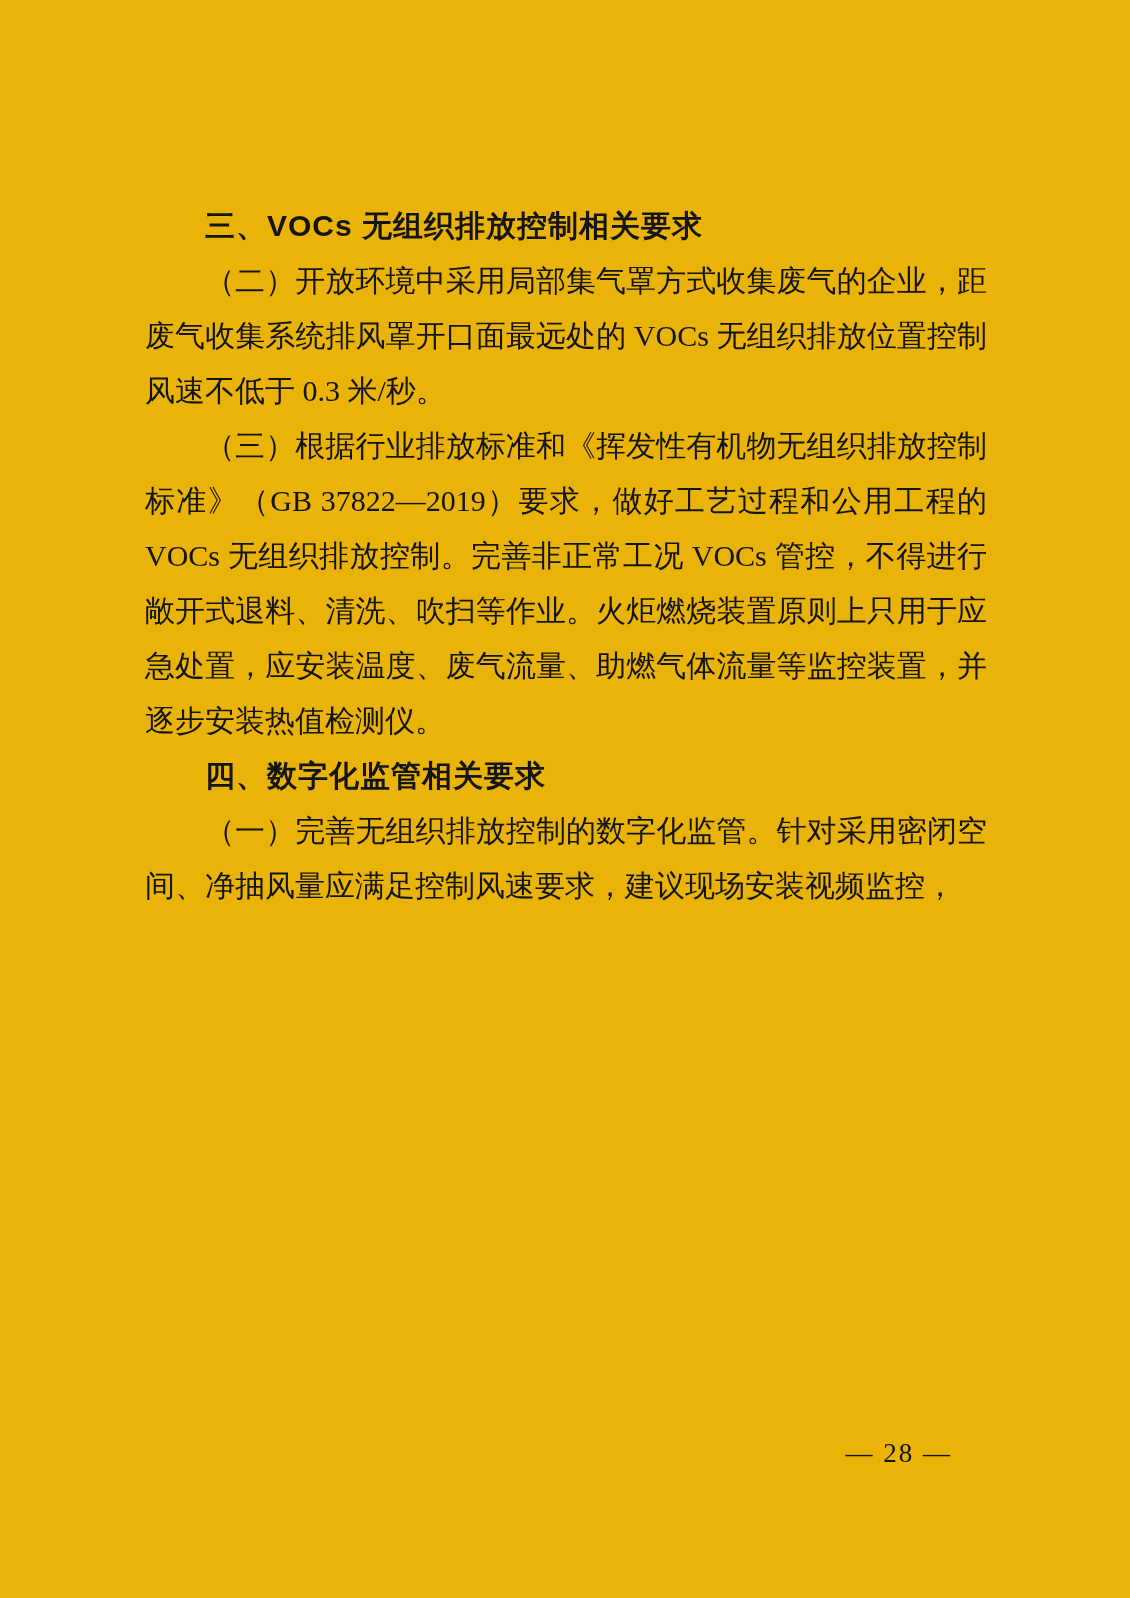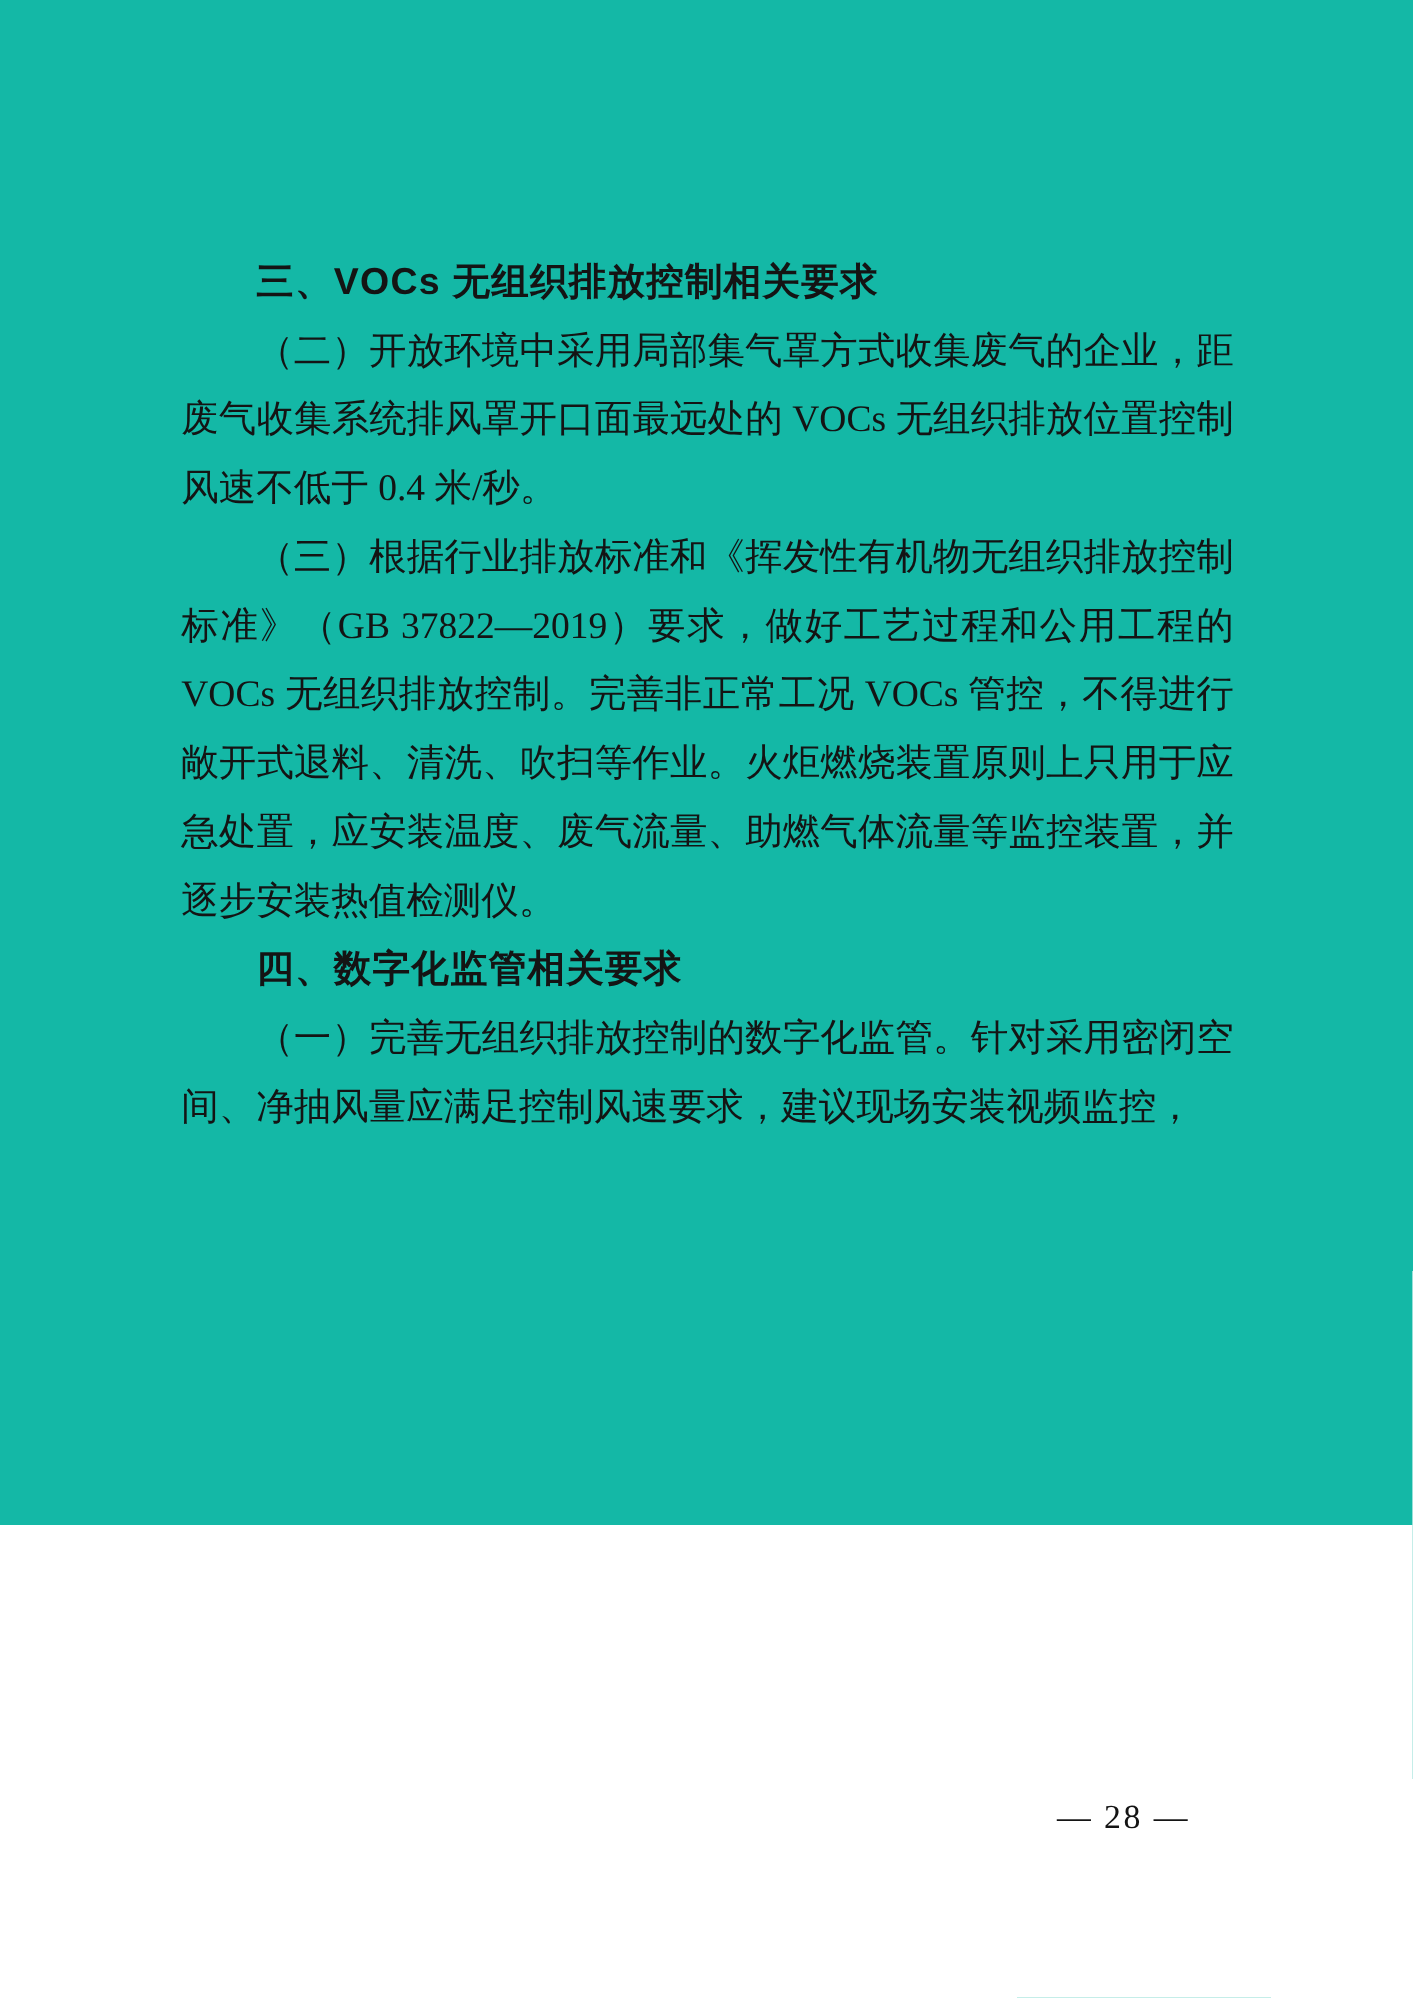--- a/index.html
+++ b/index.html
@@ -7,22 +7,22 @@
   html, body {
     width: 1130px;
     height: 1598px;
     background: #ffffff;
     overflow: hidden;
   }
 
   .page {
     position: relative;
     width: 1130px;
-    height: 1220px;
-    background: #14b8a6;
+    height: 1598px;
+    background: #eab308;
     font-family: "Liberation Serif", "DejaVu Serif", serif;
     color: #141414;
   }
 
   .content {
     position: absolute;
     left: 145px;
     top: 198px;
     width: 842px;
   }
@@ -59,21 +59,21 @@
 </head>
 <body>
 
 <div class="page">
 
   <div class="content">
 
     <div class="block heading">三、VOCs 无组织排放控制相关要求</div>
 
 
-    <div class="block paragraph">（二）开放环境中采用局部集气罩方式收集废气的企业，距废气收集系统排风罩开口面最远处的 VOCs 无组织排放位置控制风速不低于 0.4 米/秒。</div>
+    <div class="block paragraph">（二）开放环境中采用局部集气罩方式收集废气的企业，距废气收集系统排风罩开口面最远处的 VOCs 无组织排放位置控制风速不低于 0.3 米/秒。</div>
 
     <div class="block paragraph">（三）根据行业排放标准和《挥发性有机物无组织排放控制标准》（GB 37822—2019）要求，做好工艺过程和公用工程的 VOCs 无组织排放控制。完善非正常工况 VOCs 管控，不得进行敞开式退料、清洗、吹扫等作业。火炬燃烧装置原则上只用于应急处置，应安装温度、废气流量、助燃气体流量等监控装置，并逐步安装热值检测仪。</div>
 
     <div class="block heading">四、数字化监管相关要求</div>
 
     <div class="block paragraph">（一）完善无组织排放控制的数字化监管。针对采用密闭空间、净抽风量应满足控制风速要求，建议现场安装视频监控，</div>
 
   </div>
 
   <div class="page-footer">— 28 —</div>

